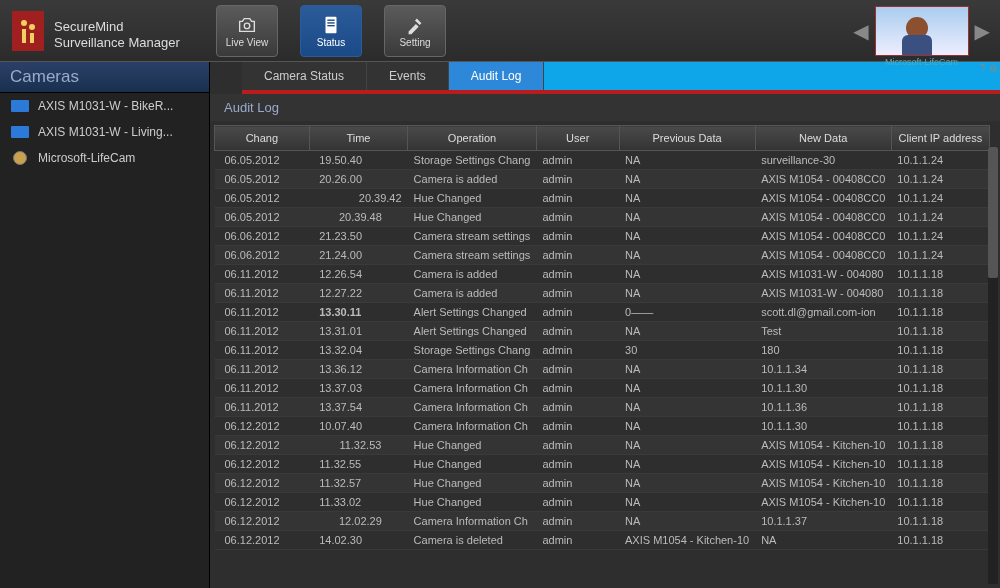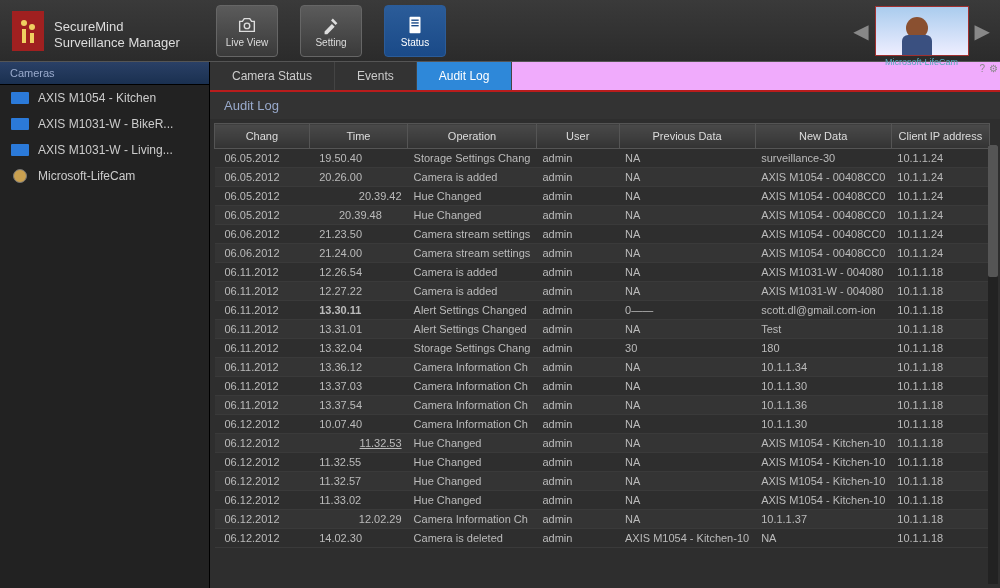--- a/index.html
+++ b/index.html
@@ -81,39 +81,40 @@
 
   .sidebar {
     width: 210px;
     background: #222;
     border-right: 1px solid #000;
   }
   .sidebar-header {
     background: linear-gradient(#2a4066, #1a3050);
     color: #9ac;
     padding: 5px 10px;
-    font-size: 11px;
+    font-size: 17px;
     border-bottom: 1px solid #000;
   }
   .cam-item {
     display: flex; align-items: center;
     padding: 6px 10px;
     color: #ccc;
     cursor: pointer;
   }
   .cam-item .icon { width: 20px; height: 14px; margin-right: 8px; display: inline-flex; align-items:center; justify-content:center; }
   .cam-icon-rect { width:18px; height:12px; background:#2b7ad9; border-radius:1px; }
   .cam-icon-webcam { width:14px; height:14px; border-radius:50%; background:#c9a050; border:1px solid #777; }
 
   .content { flex: 1; display: flex; flex-direction: column; background: #2e2e2e; }
 
   .tabs {
     display: flex;
-    background: #f0abfc;
-    border-bottom: 2px solid #b91c1c;
+    background: #0ea5e9;
+    border-bottom: 4px solid #b91c1c;
+    margin-left: 32px;
   }
   .tab {
     padding: 7px 22px;
     color: #ccc;
     font-size: 12px;
     cursor: pointer;
     border-right: 1px solid #444;
     background: #333;
   }
   .tab.active { background: #2e88d9; color: #fff; }
@@ -182,38 +183,38 @@
   <div class="toolbar" id="toolbar">
       <div class="tool-btn">
         <span class="icon">
           <svg viewBox="0 0 24 24">
             <path d="M4 8h3l2-3h6l2 3h3v11H4z" fill="none" stroke="currentColor" stroke-width="1.5"></path>
             <circle cx="12" cy="13" r="3" fill="none" stroke="currentColor" stroke-width="1.5"></circle>
           </svg>
         </span>
         <span>Live View</span>
       </div>
-      <div class="tool-btn">
-        <span class="icon">
-          <svg viewBox="0 0 24 24">
-            <path d="M5 19l8-8 3 3-8 8H5zM14 5l5 5-2 2-5-5z" fill="currentColor"></path>
-          </svg>
-        </span>
-        <span>Setting</span>
-      </div>
       <div class="tool-btn active">
         <span class="icon">
           <svg viewBox="0 0 24 24">
             <rect x="6" y="3" width="12" height="18" rx="1" fill="currentColor"></rect>
             <rect x="8" y="6" width="8" height="1.5" fill="#1a4a88"></rect>
             <rect x="8" y="9" width="8" height="1.5" fill="#1a4a88"></rect>
             <rect x="8" y="12" width="8" height="1.5" fill="#1a4a88"></rect>
           </svg>
         </span>
         <span>Status</span>
+      </div>
+      <div class="tool-btn">
+        <span class="icon">
+          <svg viewBox="0 0 24 24">
+            <path d="M5 19l8-8 3 3-8 8H5zM14 5l5 5-2 2-5-5z" fill="currentColor"></path>
+          </svg>
+        </span>
+        <span>Setting</span>
       </div>
     </div>
   <div class="header-spacer"></div>
   <div class="preview-block">
     <span class="chevron">◀</span>
     <div class="preview-frame">
       <div class="preview-art">
           <div class="person"></div>
           <div class="body"></div>
         </div>
@@ -224,26 +225,20 @@
 </div>
 <div class="corner-icons">
   <span>?</span>
   <span>⚙</span>
 </div>
 
 <div class="main">
   <div class="sidebar">
     <div class="sidebar-header">Cameras</div>
     <div id="cam-list">
-        <div class="cam-item">
-          <span class="icon">
-            <span class="cam-icon-rect"></span>
-          </span>
-          <span>AXIS M1054 - Kitchen</span>
-        </div>
         <div class="cam-item">
           <span class="icon">
             <span class="cam-icon-rect"></span>
           </span>
           <span>AXIS M1031-W - BikeR...</span>
         </div>
         <div class="cam-item">
           <span class="icon">
             <span class="cam-icon-rect"></span>
           </span>
@@ -409,21 +404,21 @@
               <td style="text-align: left; padding-left: 10px;">06.12.2012</td>
               <td style="text-align: left; padding-left: 10px;">10.07.40</td>
               <td>Camera Information Ch</td>
               <td>admin</td>
               <td>NA</td>
               <td>10.1.1.30</td>
               <td>10.1.1.18</td>
             </tr>
             <tr>
               <td style="text-align: left; padding-left: 10px;">06.12.2012</td>
-              <td style="text-align: right; padding-left: 10px; text-decoration: underline;">11.32.53</td>
+              <td style="text-align: center; padding-left: 10px;">11.32.53</td>
               <td>Hue Changed</td>
               <td>admin</td>
               <td>NA</td>
               <td>AXIS M1054 - Kitchen-10</td>
               <td>10.1.1.18</td>
             </tr>
             <tr>
               <td style="text-align: left; padding-left: 10px;">06.12.2012</td>
               <td style="text-align: left; padding-left: 10px;">11.32.55</td>
               <td>Hue Changed</td>
@@ -445,21 +440,21 @@
               <td style="text-align: left; padding-left: 10px;">06.12.2012</td>
               <td style="text-align: left; padding-left: 10px;">11.33.02</td>
               <td>Hue Changed</td>
               <td>admin</td>
               <td>NA</td>
               <td>AXIS M1054 - Kitchen-10</td>
               <td>10.1.1.18</td>
             </tr>
             <tr>
               <td style="text-align: left; padding-left: 10px;">06.12.2012</td>
-              <td style="text-align: right; padding-left: 10px;">12.02.29</td>
+              <td style="text-align: center; padding-left: 10px;">12.02.29</td>
               <td>Camera Information Ch</td>
               <td>admin</td>
               <td>NA</td>
               <td>10.1.1.37</td>
               <td>10.1.1.18</td>
             </tr>
             <tr>
               <td style="text-align: left; padding-left: 10px;">06.12.2012</td>
               <td style="text-align: left; padding-left: 10px;">14.02.30</td>
               <td>Camera is deleted</td>

